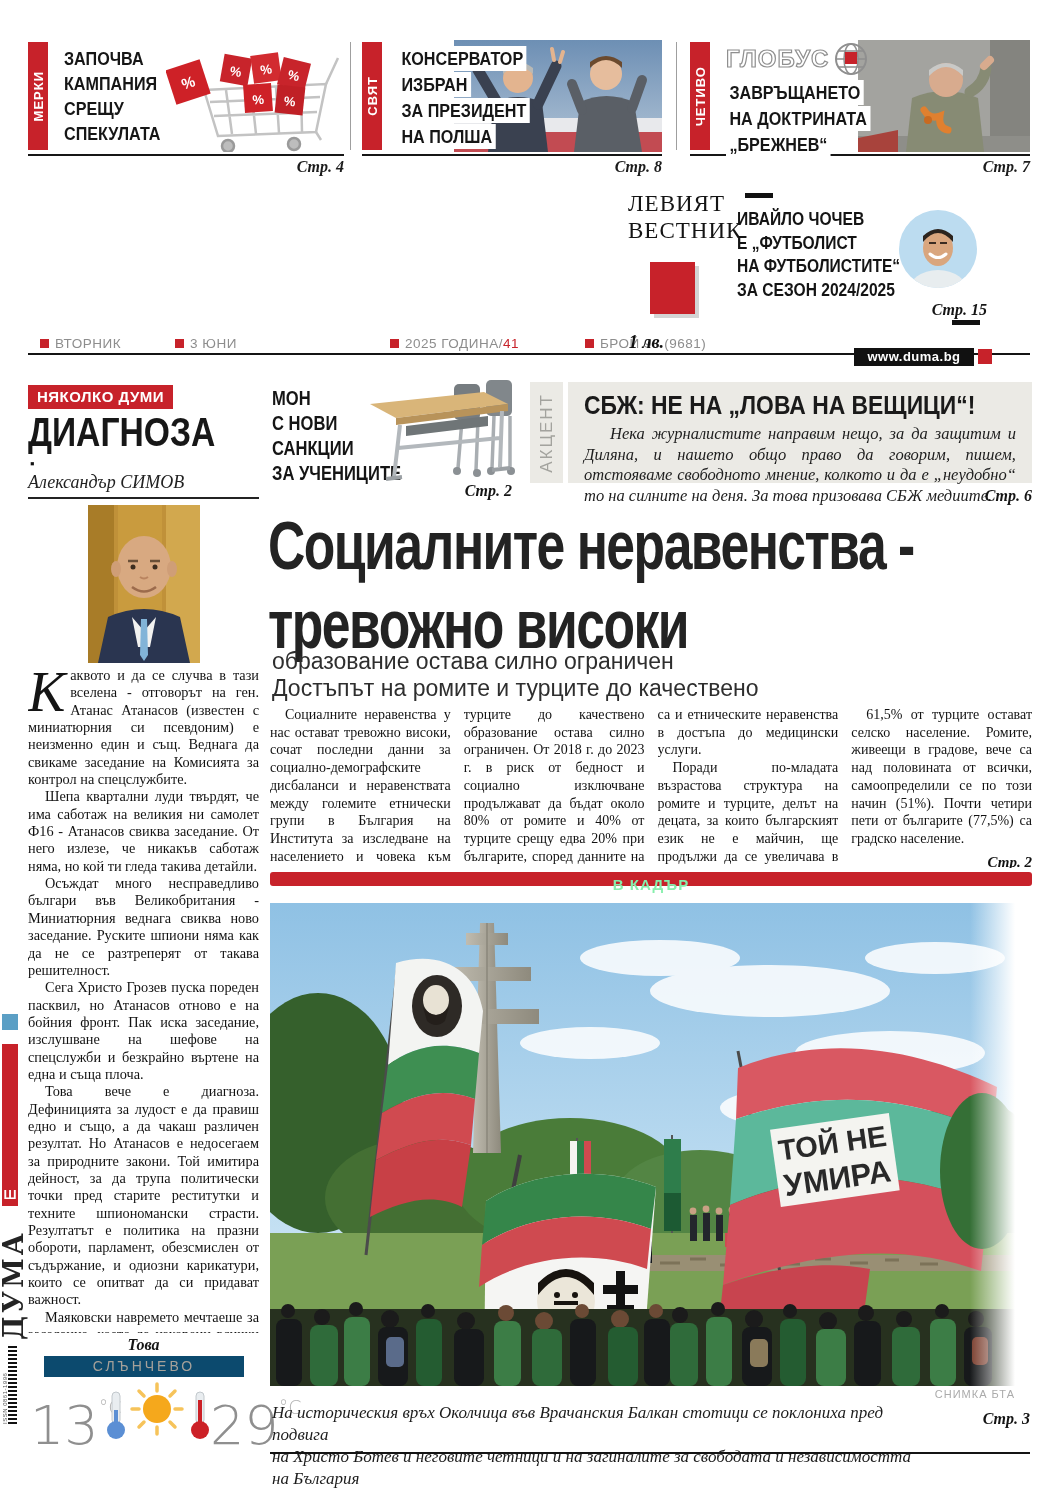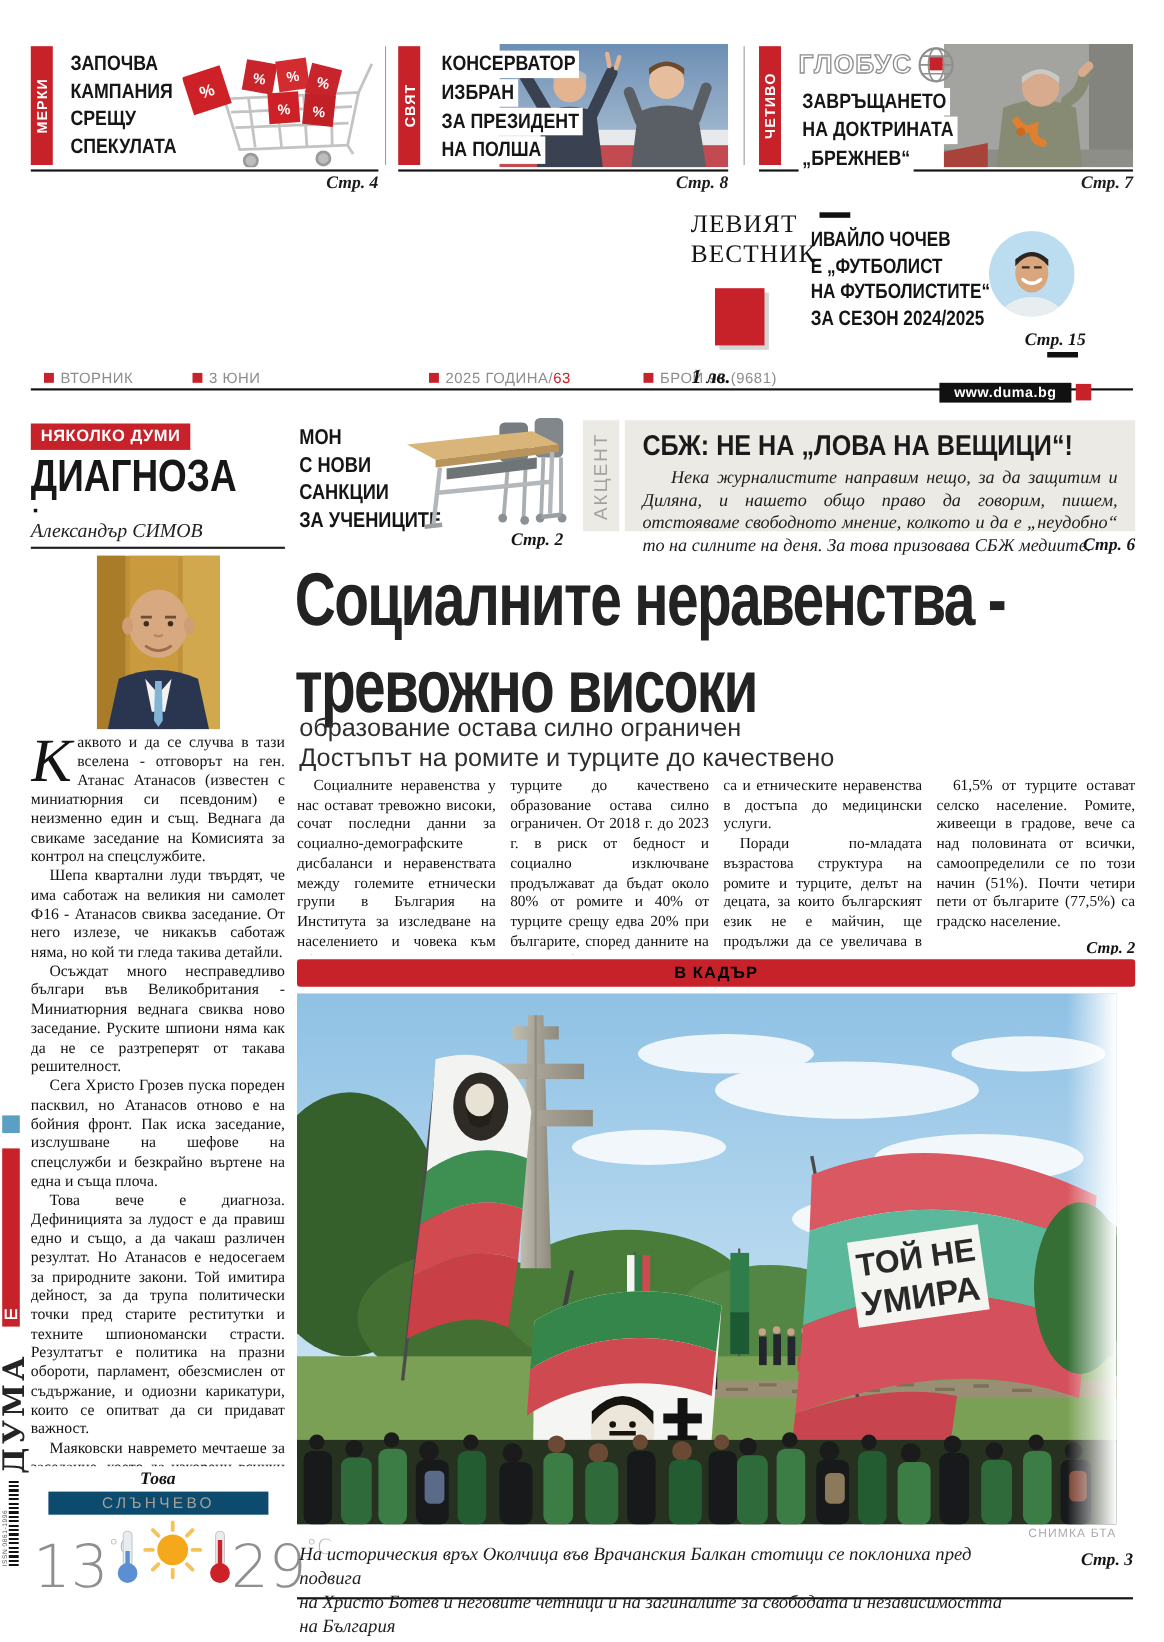--- a/index.html
+++ b/index.html
@@ -106,22 +106,22 @@
   .lead-hl{position:absolute;left:268px;top:506px;font-weight:bold;font-size:68px;line-height:79px;
         letter-spacing:-2px;transform:scaleX(.76);transform-origin:left top;color:#232323;white-space:nowrap;}
   .lead-sub{position:absolute;left:272px;top:648px;font-size:23px;line-height:27px;color:#2e2e2e;}
   .lead-cols{position:absolute;left:270px;top:706px;width:762px;height:162px;display:flex;gap:13px;
         font-family:"Liberation Serif",serif;font-size:14px;line-height:17.7px;text-align:justify;color:#121212;}
   .lead-cols .col{flex:1;overflow:hidden;}
   .lead-cols p{margin:0;}
   .lead-cols p.ind{text-indent:15px;}
   .lead-page{text-align:right;font-style:italic;font-weight:bold;font-size:15px;margin-top:6px;}
   
-  .kadar{position:absolute;left:270px;top:872px;width:762px;height:25px;background:#c7222a;
-        border-radius:3px;color:#000000;font-weight:bold;font-size:15px;letter-spacing:1px;
+  .kadar{position:absolute;left:270px;top:872px;width:762px;height:14px;background:#c7222a;
+        border-radius:3px;color:#86efac;font-weight:bold;font-size:15px;letter-spacing:1px;
         text-align:center;line-height:25px;}
   .bigphoto{position:absolute;left:270px;top:903px;width:745px;height:483px;}
   .photo-credit{position:absolute;left:790px;top:1388px;width:225px;text-align:right;
         font-size:11px;color:#ababab;letter-spacing:1px;}
   .caption{position:absolute;left:272px;top:1402px;width:640px;font-family:"Liberation Serif",serif;
         font-style:italic;font-size:17px;line-height:22px;color:#1c1c1c;}
   .caption-page{position:absolute;left:940px;top:1410px;width:90px;text-align:right;
         font-family:"Liberation Serif",serif;font-style:italic;font-weight:bold;font-size:16px;}
   .bottom-rule{position:absolute;left:270px;top:1452px;width:760px;height:2px;background:#141414;}
 </style>
@@ -285,21 +285,21 @@
   <div class="dateline-item" style="left:40px;">
       <span class="rsq"></span>
       <span>ВТОРНИК</span>
     </div>
   <div class="dateline-item" style="left:175px;">
       <span class="rsq"></span>
       <span>3 ЮНИ</span>
     </div>
   <div class="dateline-item" style="left:390px;">
       <span class="rsq"></span>
-      <span><span>2025 ГОДИНА/</span><span class="dl-red">63</span></span>
+      <span><span>2025 ГОДИНА/</span><span class="dl-red">41</span></span>
     </div>
   <div class="dateline-item" style="left:585px;">
       <span class="rsq"></span>
       <span>БРОЙ 98 (9681)</span>
     </div>
   <div class="price">1 лв.</div>
   <div class="mast-rule"></div>
   <div class="www-band">www.duma.bg</div>
   <div class="www-sq"></div>
 

